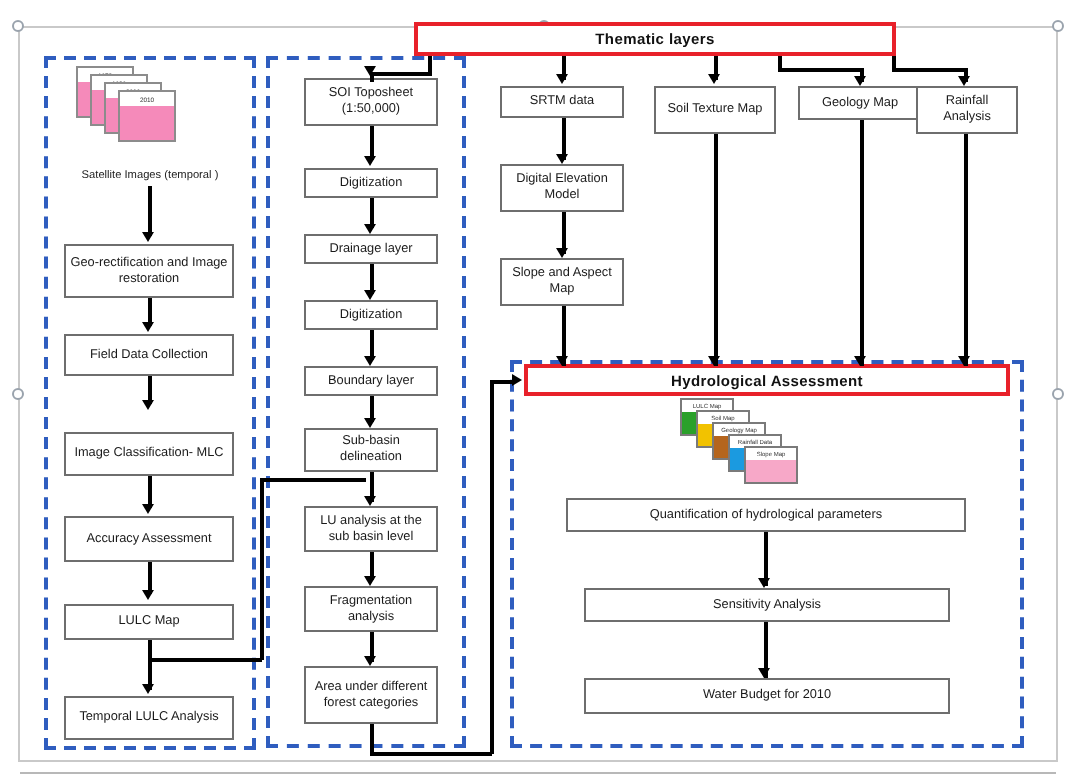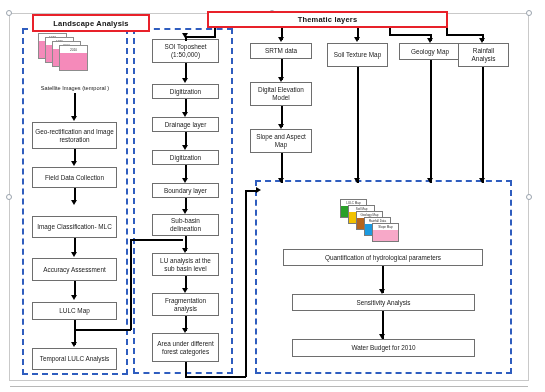--- a/index.html
+++ b/index.html
@@ -96,25 +96,25 @@
   <div class="sel-handle" style="left:6px;top:10px;"></div>
   <div class="sel-handle" style="left:269px;top:10px;"></div>
   <div class="sel-handle" style="left:526px;top:10px;"></div>
   <div class="sel-handle" style="left:6px;top:194px;"></div>
   <div class="sel-handle" style="left:526px;top:194px;"></div>
 
   <div class="panel" style="left:22px;top:28px;width:106px;height:347px;"></div>
   <div class="panel" style="left:133px;top:28px;width:100px;height:346px;"></div>
   <div class="panel" style="left:255px;top:180px;width:257px;height:194px;"></div>
 
-  <div class="redbox" style="left:32px;top:14px;width:118px;height:18px;">
-    <span>Landscape Analysis</span>
-  </div>
   <div class="redbox" style="left:207px;top:11px;width:241px;height:17px;justify-content:center;">
     <span>Thematic layers</span>
+  </div>
+  <div class="redbox" style="left:262px;top:182px;width:243px;height:16px;">
+    <span>Hydrological Assessment</span>
   </div>
 
   <div class="sat-stack" style="left:38px;top:33px;width:56px;height:40px;">
     <div class="sat-card" style="left:0px;top:0px;">
       <div class="yr">1973</div>
       <div class="fill"></div>
     </div>
     <div class="sat-card" style="left:7px;top:4px;">
       <div class="yr">1989</div>
       <div class="fill"></div>

